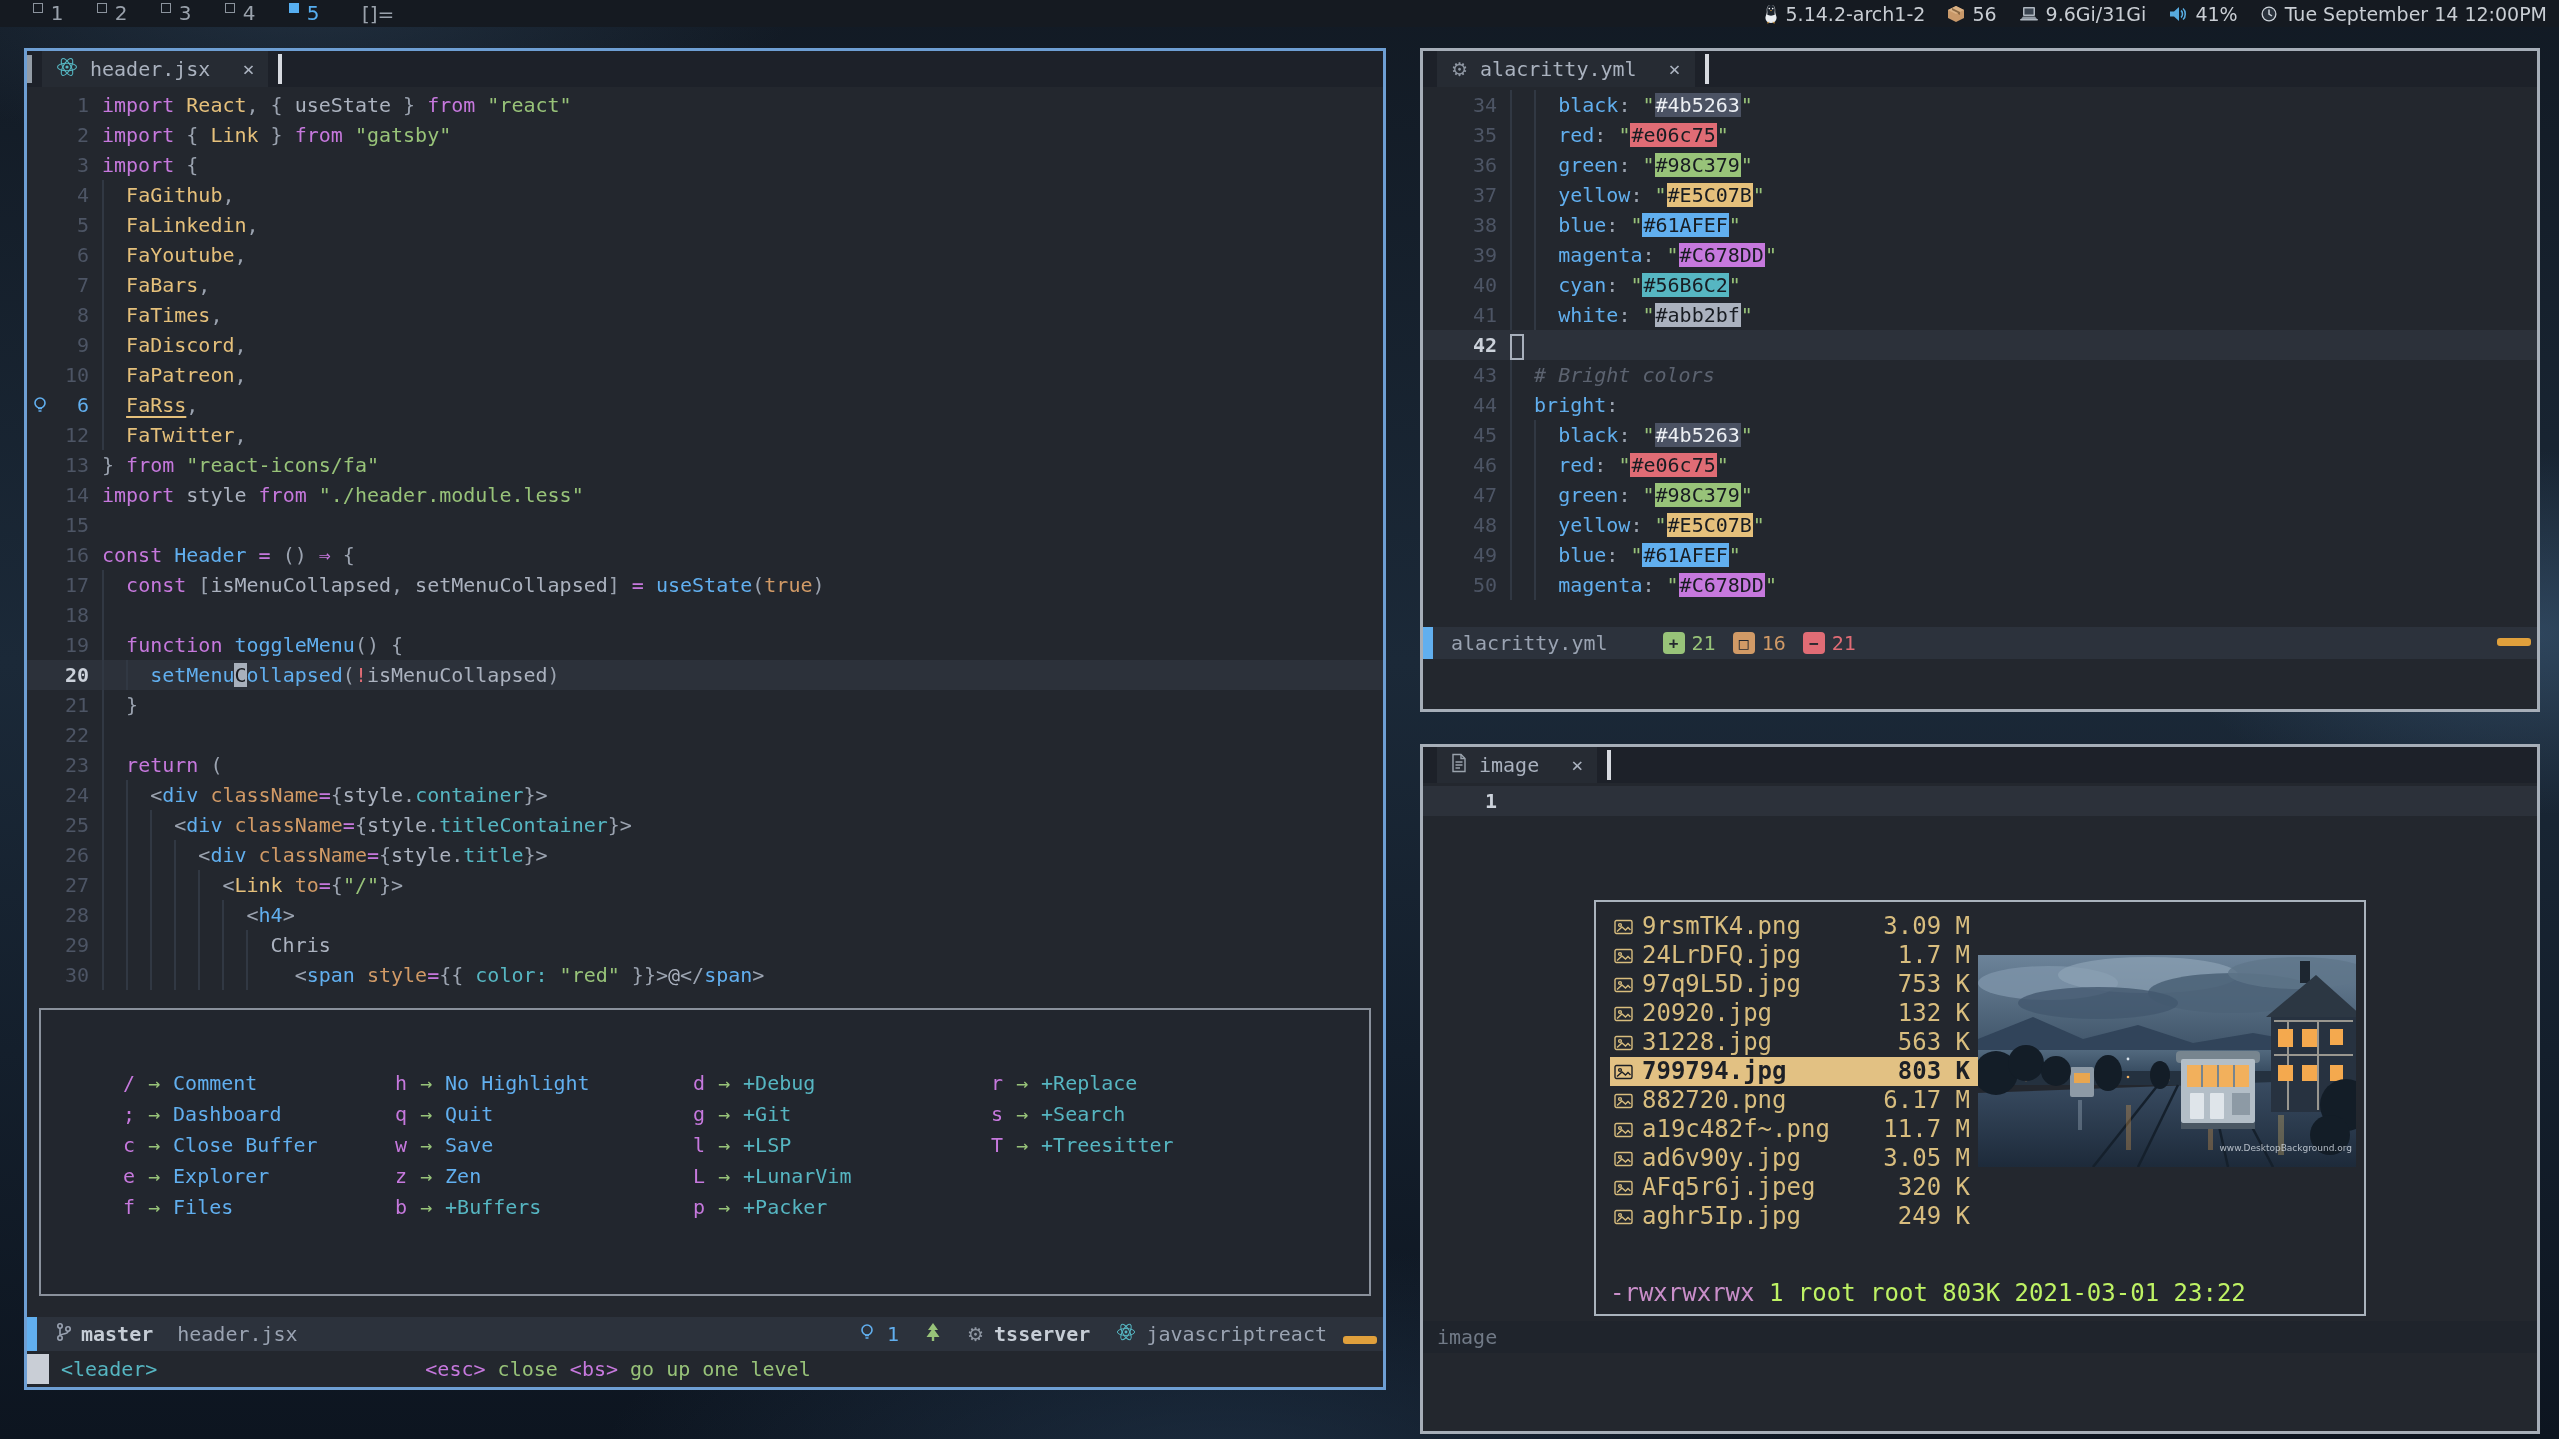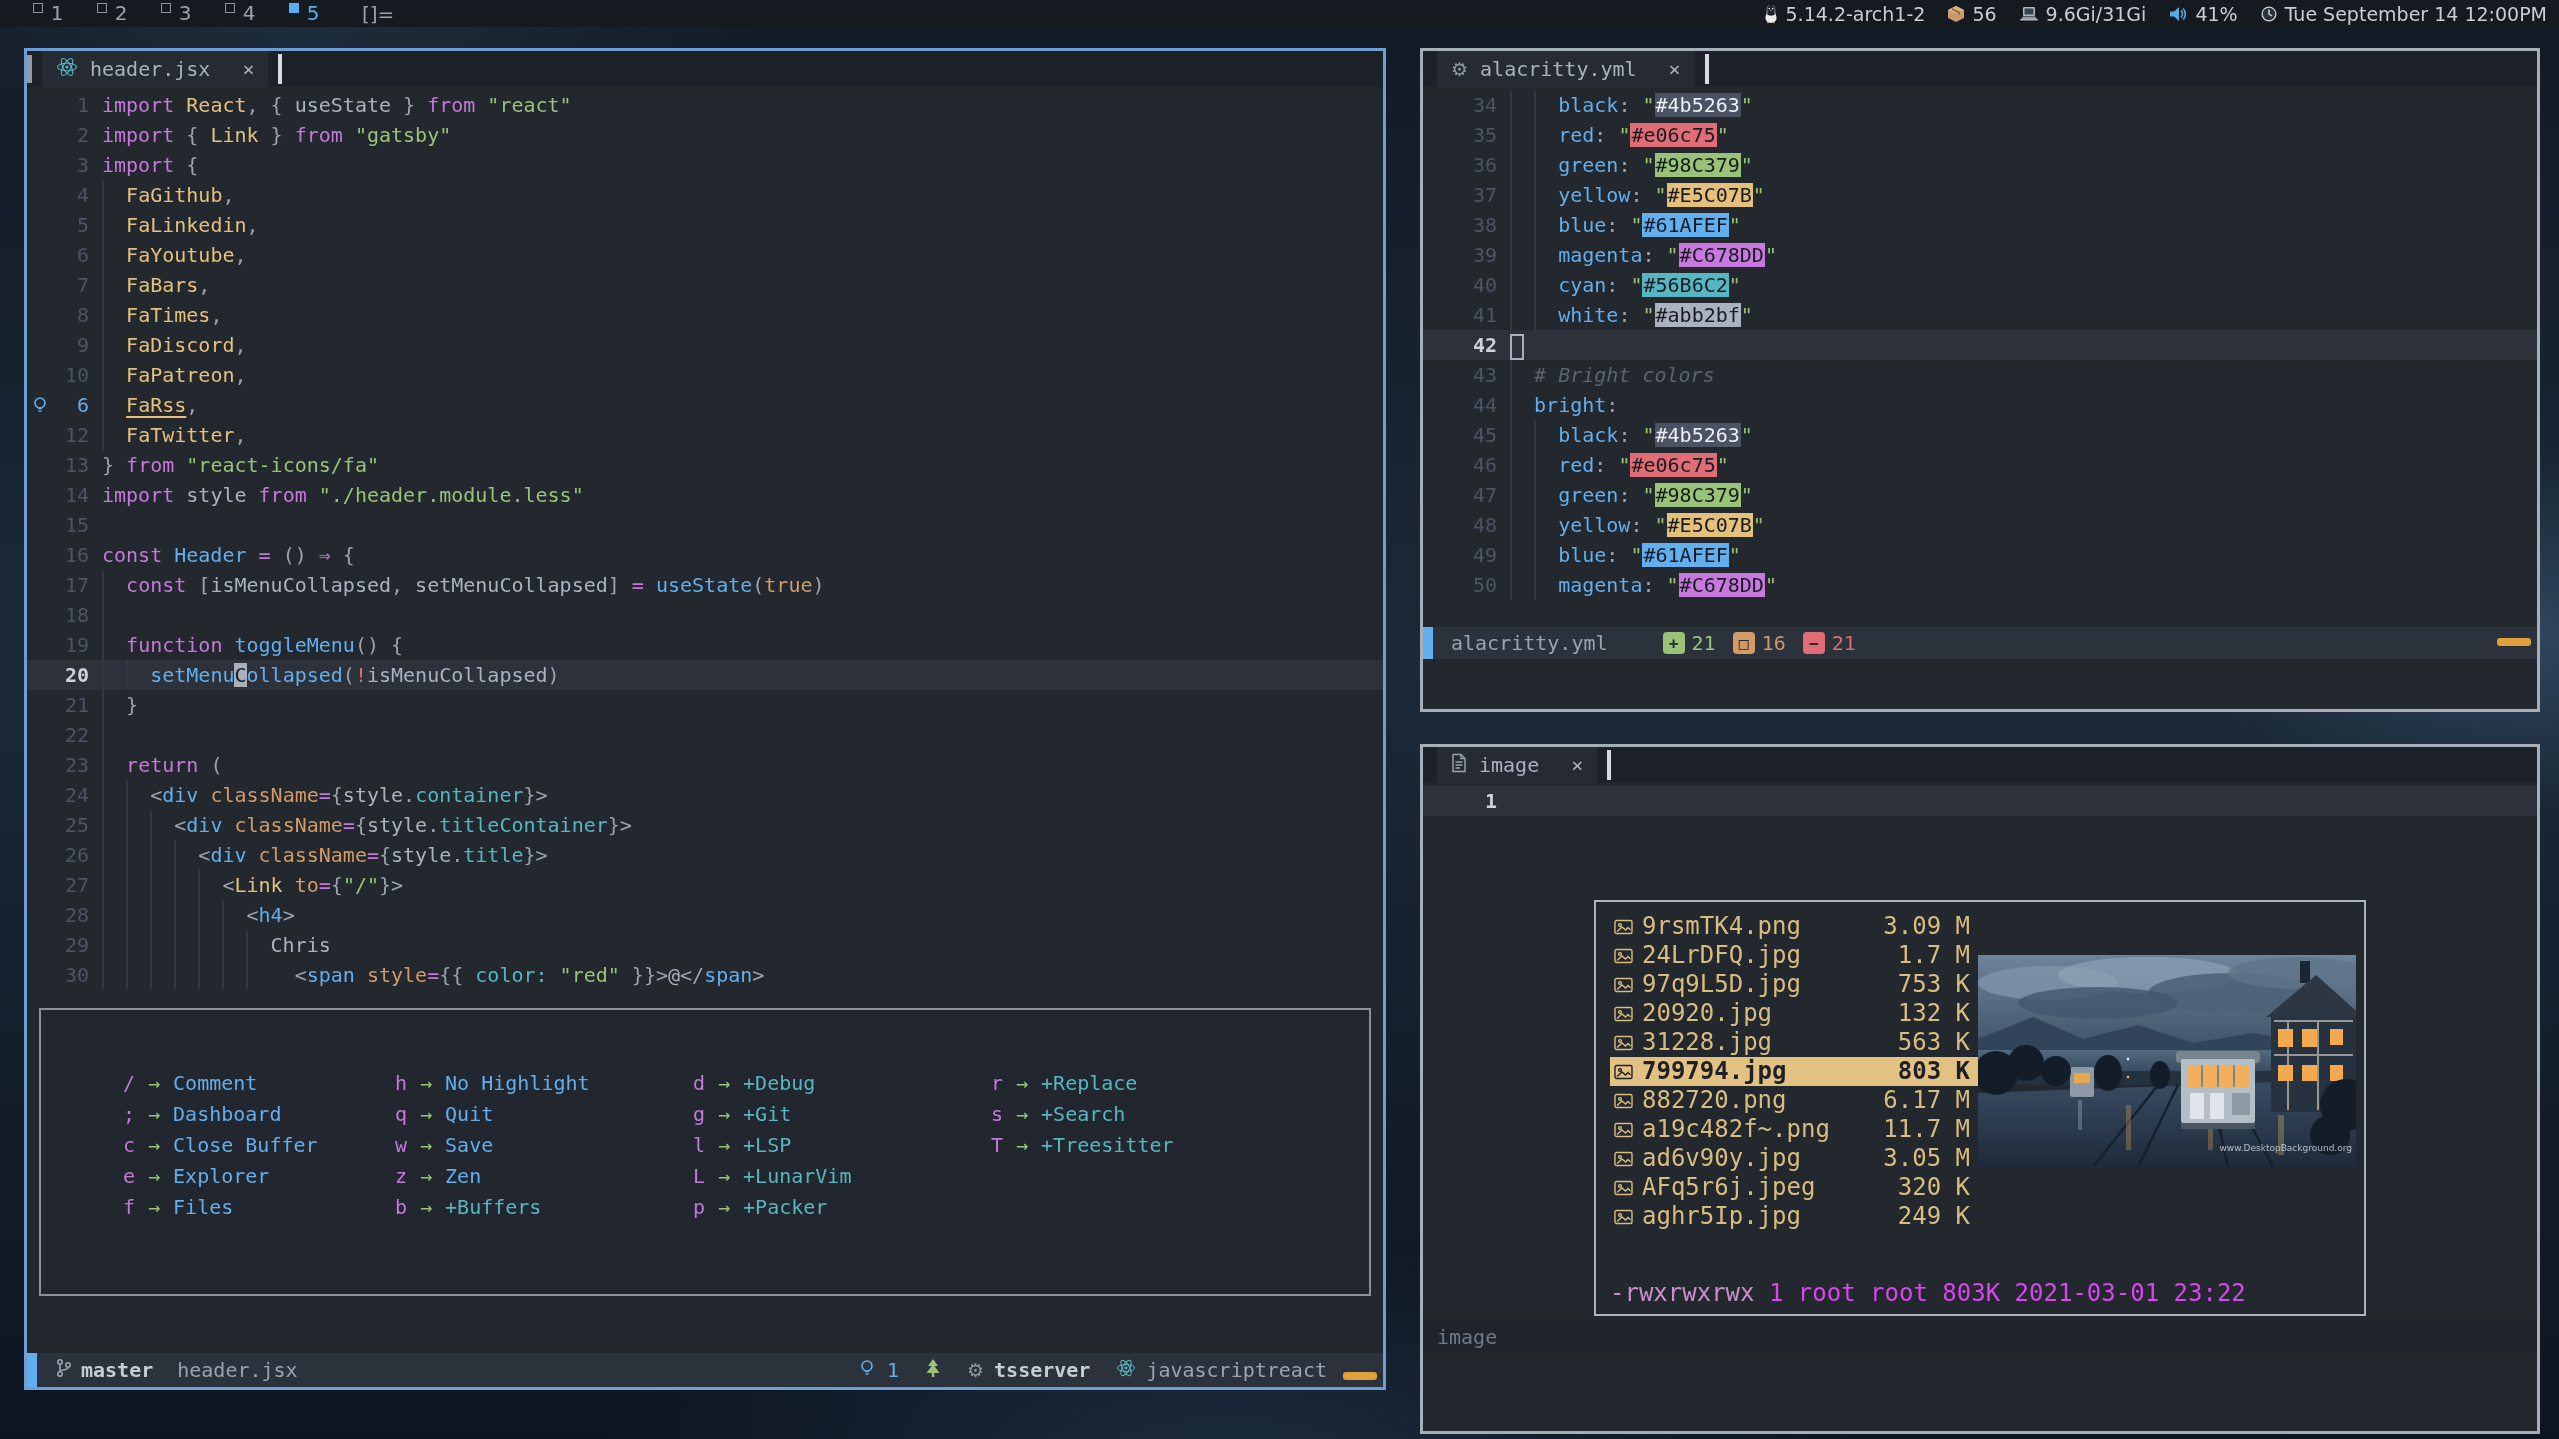--- a/index.html
+++ b/index.html
@@ -91,21 +91,21 @@
     border:2px solid #aab3bd;background:#23272e;font-size:24px;line-height:29px;padding:10px 0 0 14px;}
   .fm-h{height:34px;white-space:pre;font-weight:bold;}
   .fm-host{color:#98c379}.fm-path1{color:#56b6c2}.fm-path2{color:#5f96d2}.fm-file{color:#d7dae0}
   .fm-r{height:29px;display:flex;align-items:center;}
   .fm-inner{width:356px;display:flex;align-items:center;padding:0 8px 0 4px;color:#d8bd7e;white-space:pre;}
   .fm-r.sel .fm-inner{background:#e2c183;color:#1d2026;font-weight:bold;}
   .fm-ico{margin-right:9px;display:flex;}
   .fm-name{flex:1;}
   .fm-size{min-width:118px;text-align:right;}
   .fm-perm{position:absolute;left:14px;bottom:6px;white-space:pre;font-size:24px;}
-  .perm-p{color:#c98ec9}.perm-i{color:#d946ef}
+  .perm-p{color:#c98ec9}.perm-i{color:#bef264}
   .fm-prev{position:absolute;left:382px;top:53px;width:378px;height:212px;}
   .fm-prev svg{display:block;}
   .wm{position:absolute;right:4px;bottom:4px;font-size:9px;color:rgba(225,232,240,.75);font-family:"DejaVu Sans",sans-serif;}
 </style>
 </head>
 <body>
 
 <div class="topbar">
   <div class="wsbox" id="workspaces">
       <div class="ws-item">
@@ -301,20 +301,25 @@
         <svg width="20" height="20" viewBox="0 0 22 22" fill="none" stroke="#56b6c2" stroke-width="1.1">
             <ellipse cx="11" cy="11" rx="9.5" ry="3.8"></ellipse>
             <ellipse cx="11" cy="11" rx="9.5" ry="3.8" transform="rotate(60 11 11)"></ellipse>
             <ellipse cx="11" cy="11" rx="9.5" ry="3.8" transform="rotate(120 11 11)"></ellipse>
             <circle cx="11" cy="11" r="1.6" fill="#56b6c2" stroke="none"></circle>
           </svg>
       </span>
       <span>javascriptreact</span>
       <div class="sl-prog"></div>
     </div>
+  </div>
+  <div class="cmdline">
+    <div class="cmd-block"></div>
+    <span class="cmd-leader">&lt;leader&gt;</span>
+    <span class="cmd-hints"><span class="hint-k">&lt;esc&gt;</span><span class="hint-t"> close </span><span class="hint-k">&lt;bs&gt;</span><span class="hint-t"> go up one level</span></span>
   </div>
 </div>
 
 <div class="win win-rt">
   <div class="tabline">
     <div class="tab" style="margin-left:14px;">
       <span class="gear-glyph">⚙</span>
       <span>alacritty.yml</span>
       <span class="tab-close">×</span>
     </div>

